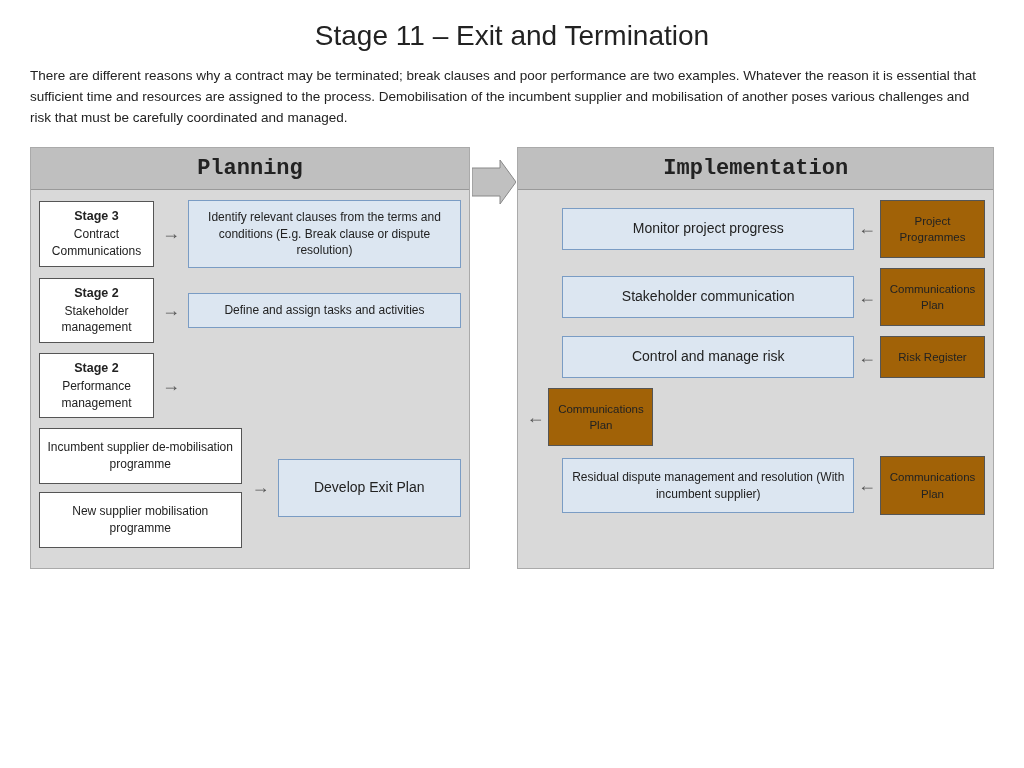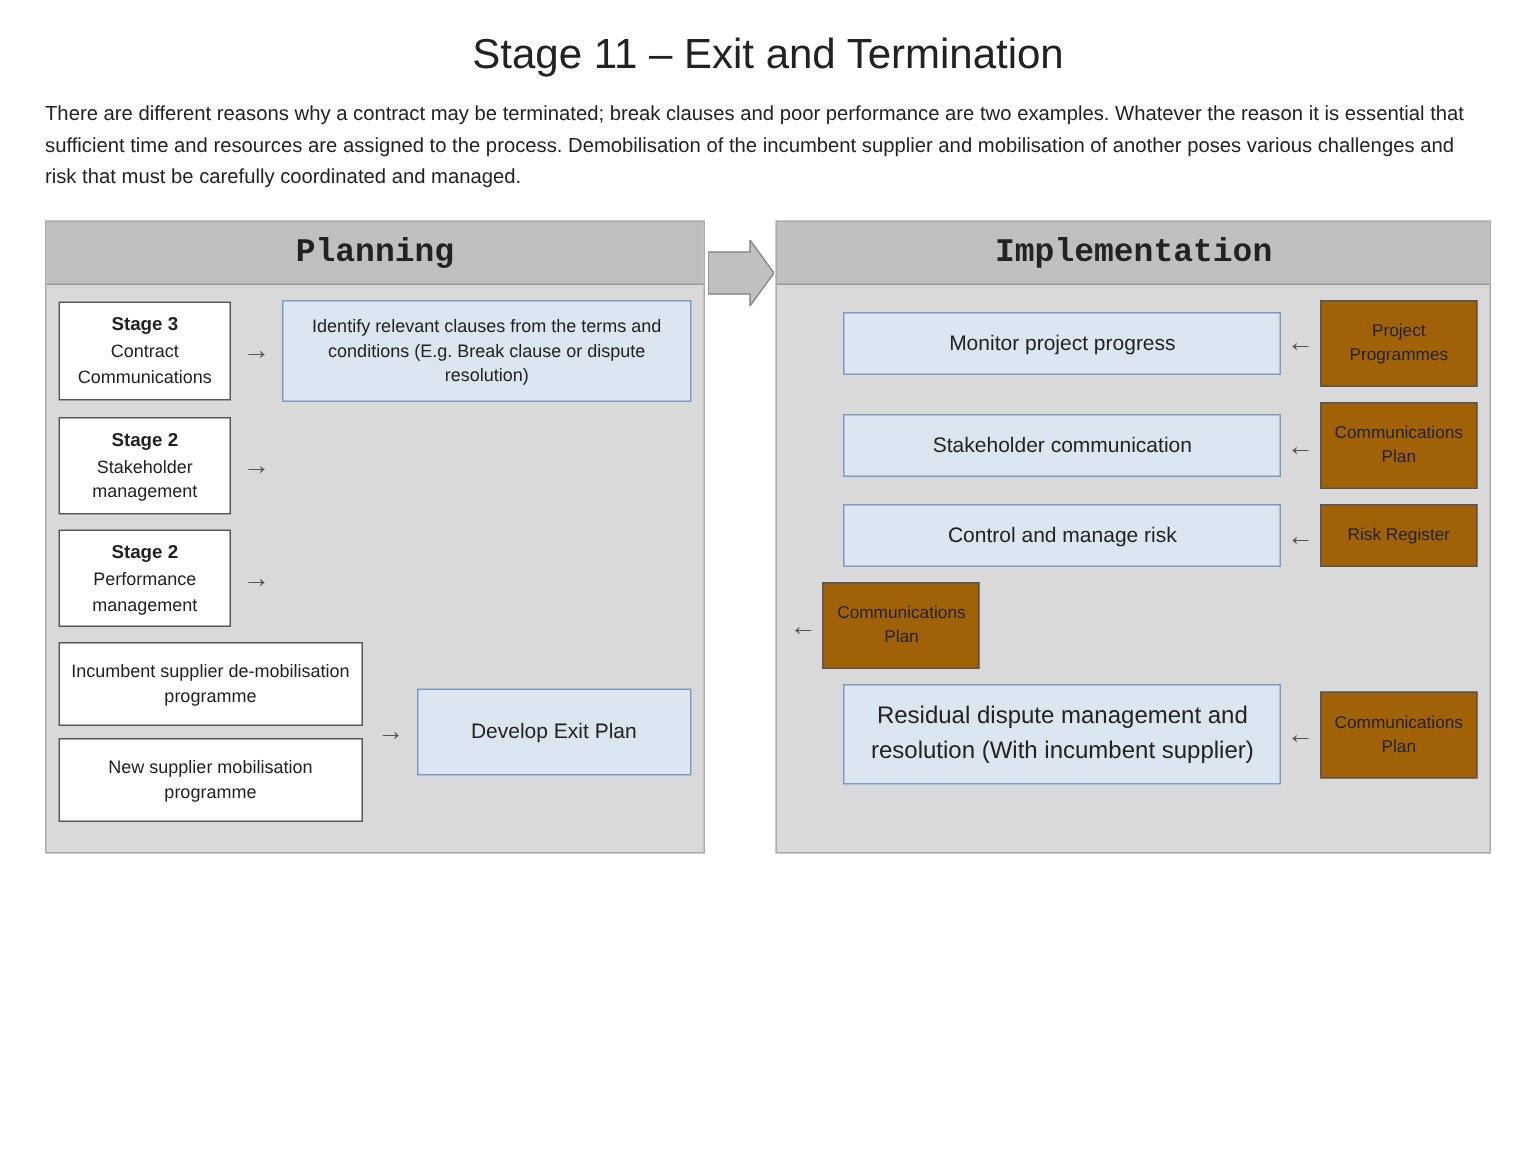--- a/index.html
+++ b/index.html
@@ -136,21 +136,21 @@
       background: #dce6f1;
       border: 1px solid #7a9cc4;
       flex: 1;
       text-align: center;
       padding: 10px 6px;
       font-size: 14px;
       line-height: 1.4;
       margin-left: 36px;
     }
     .impl-box.small-text {
-      font-size: 16px;
+      font-size: 12px;
     }
     .arrow-left {
       font-size: 18px;
       color: #555;
     }
     .ref-box {
       background: #a16207;
       border: 1px solid #555;
       width: 105px;
       min-width: 105px;
@@ -198,20 +198,21 @@
     </div>
     <span class="arrow-right">→</span>
     <div class="task-box">Identify relevant clauses from the terms and conditions (E.g. Break clause or dispute resolution)</div>
   </div>
         <div class="plan-row">
     <div class="stage-box">
       <strong>Stage 2</strong>
       <span>Stakeholder management</span>
     </div>
     <span class="arrow-right">→</span>
+    <div class="task-box">Define and assign tasks and activities</div>
   </div>
         <div class="plan-row">
     <div class="stage-box">
       <strong>Stage 2</strong>
       <span>Performance management</span>
     </div>
     <span class="arrow-right">→</span>
   </div>
         <div class="plan-bottom">
           <div class="plan-bottom-left">

